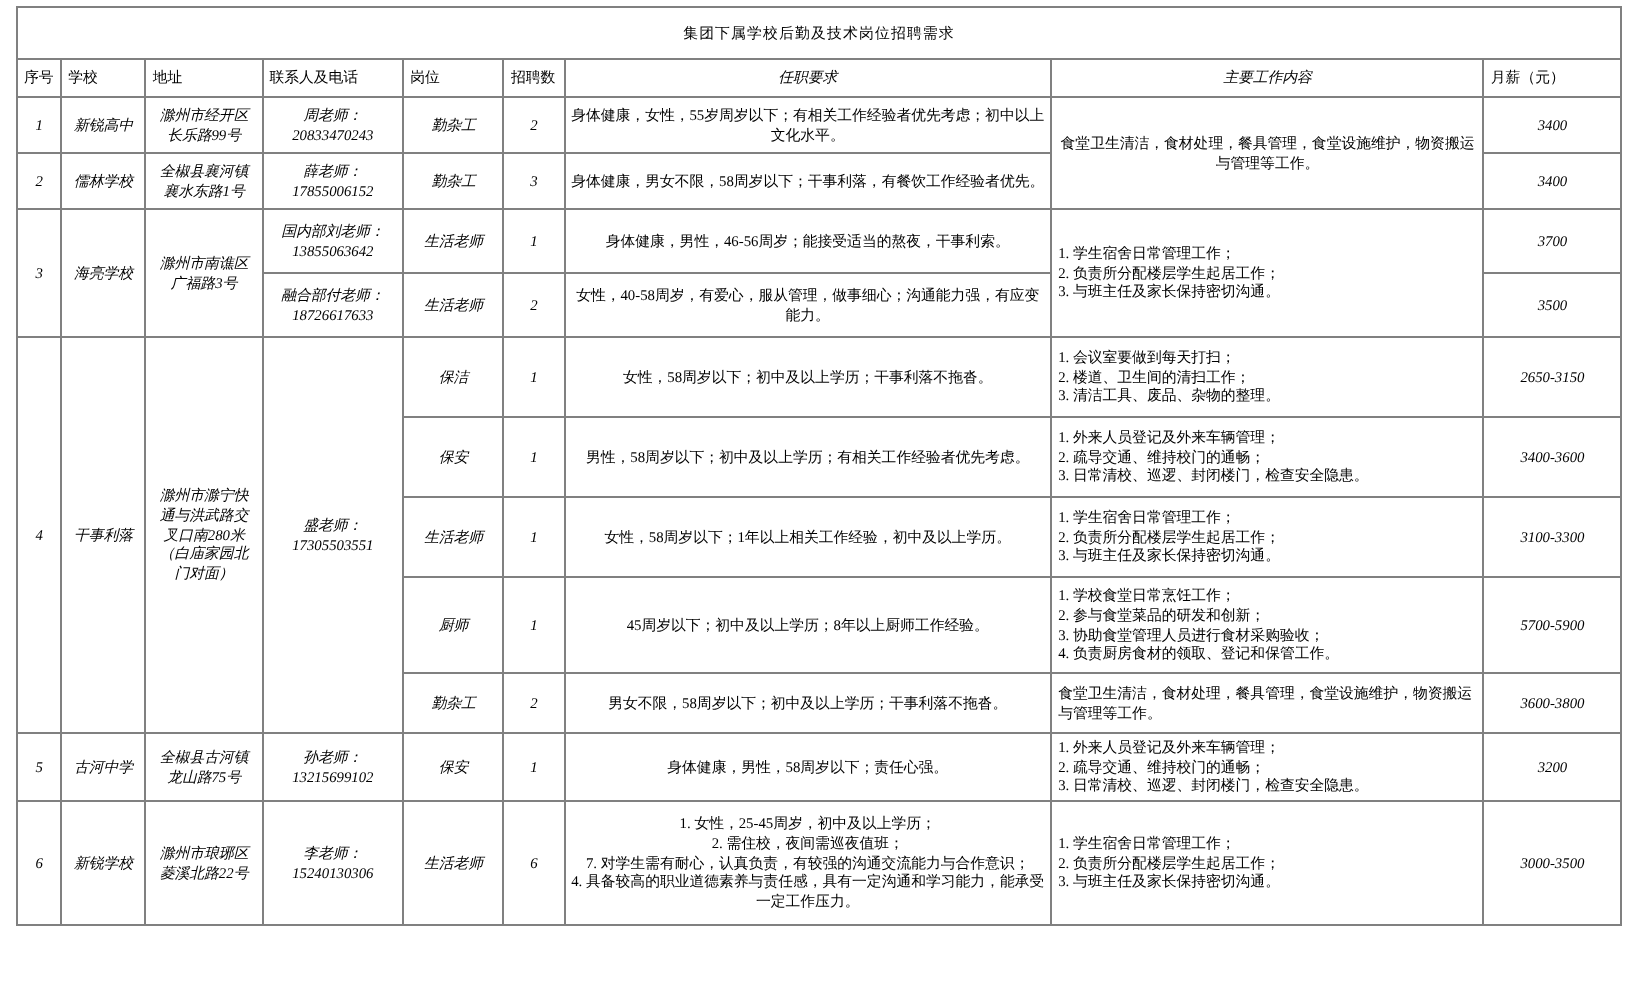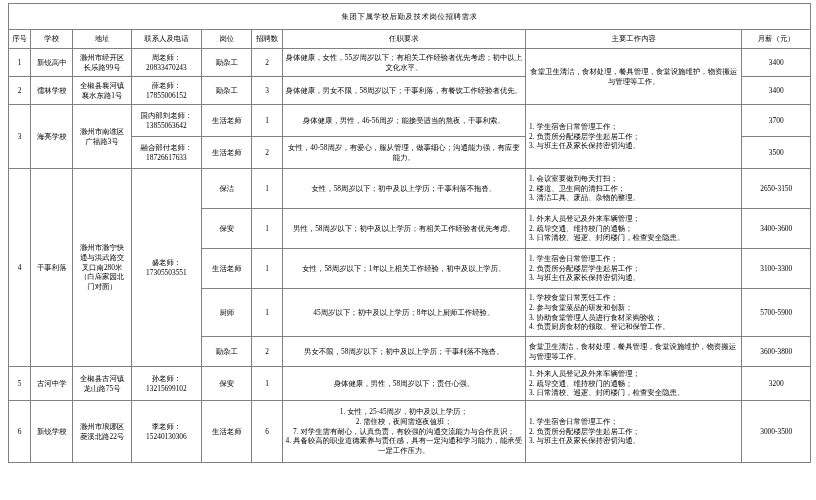--- a/index.html
+++ b/index.html
@@ -38,36 +38,35 @@
   .title-cell {
     border: 1px solid #808080;
     text-align: center;
     font-size: 15.5px;
     font-weight: bold;
     letter-spacing: 0.6px;
     padding: 4px 0 5px 0;
     height: 23px;
   }
   .hdr td {
-    text-align: center;
     font-weight: bold;
     font-size: 7.6px;
     height: 16px;
     padding: 2px 1px;
   }
   .c-idx   { width: 22px;  text-align: center; }
   .c-sch   { width: 42px;  text-align: center; }
   .c-addr  { width: 58px;  text-align: center; }
   .c-cont  { width: 70px;  text-align: center; }
   .c-post  { width: 50px;  text-align: center; }
   .c-num   { width: 30px;  text-align: center; }
   .c-req   { width: 242px; text-align: center; padding-left: 5px; }
   .c-work  { width: 215px; text-align: left; padding-left: 5px; }
   .c-sal   { width: 68px;  text-align: center; }
-  .ctr   { text-align: center; }
+  .ctr   { text-align: center; font-style: italic; }
   .work-ctr { text-align: center; padding-left: 3px; padding-right: 3px; }
   .lines { white-space: pre-line; }
   .nowrapn { word-break: keep-all; }
 </style>
 </head>
 <body>
 
 <div id="sheet">
   <table class="recruit">
     <colgroup>

